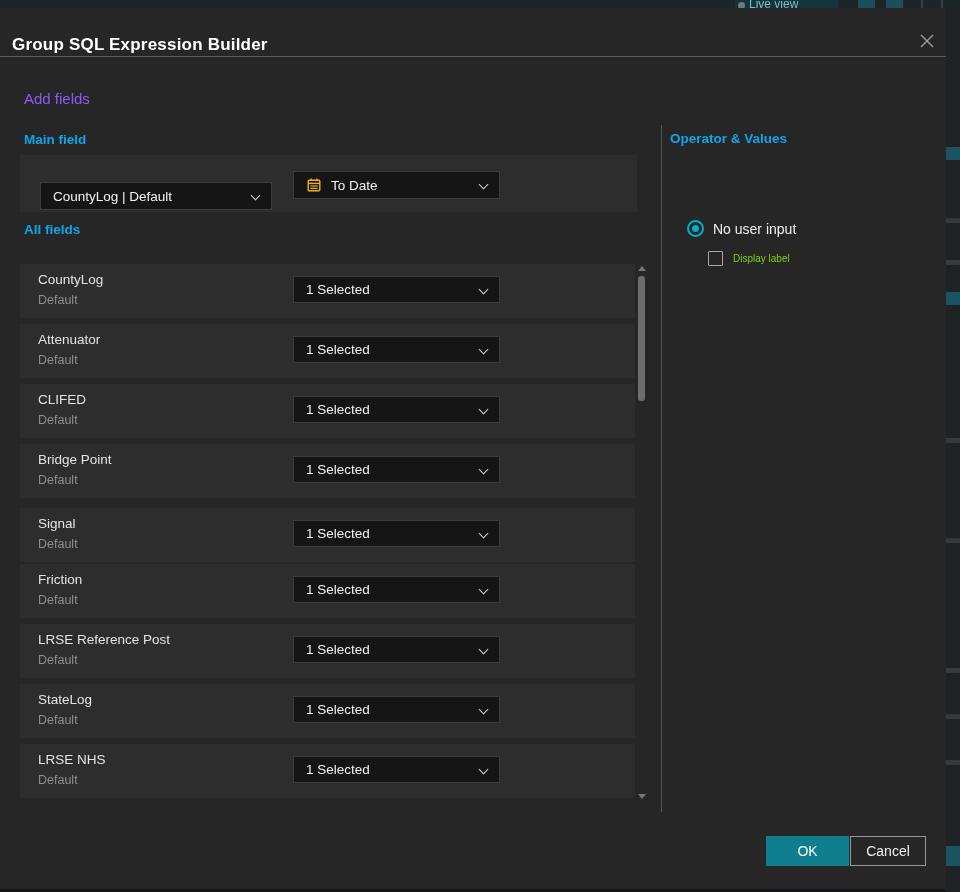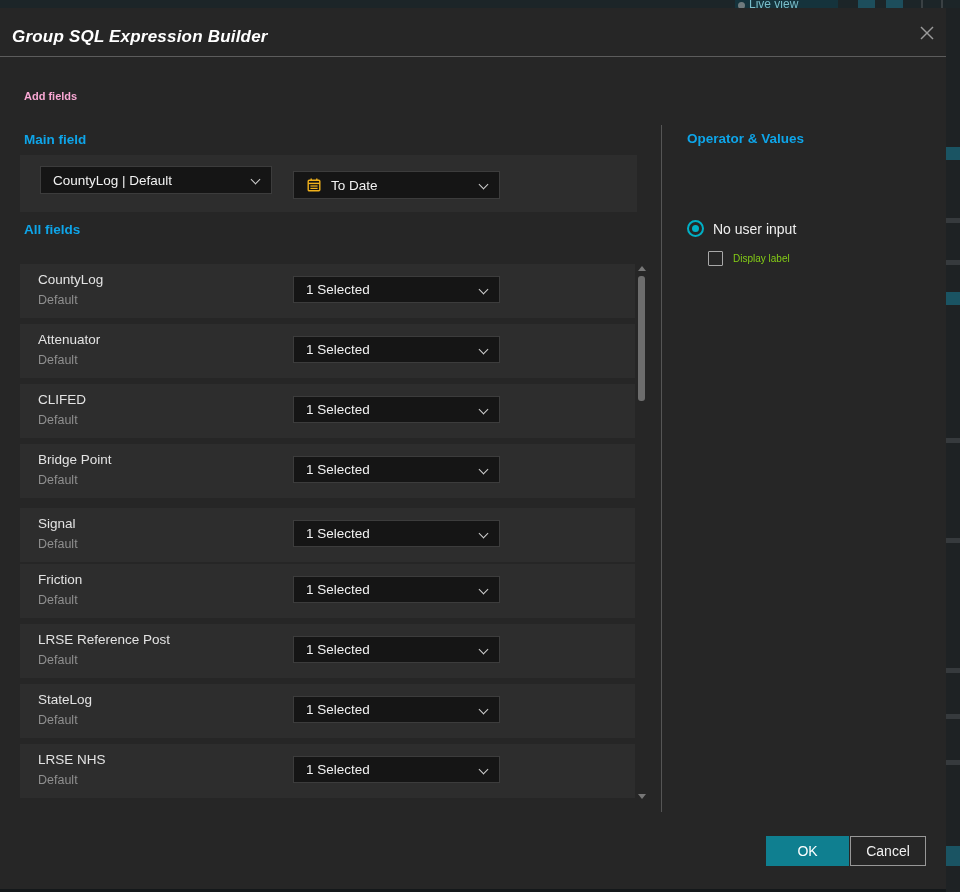--- a/index.html
+++ b/index.html
@@ -32,35 +32,35 @@
   }
   .rs-frag { position: absolute; left: 0; width: 14px; }
   .rs-teal { background: #1a5463; }
   .rs-text { background: #4a4f52; opacity: .55; }
 
   
   .modal {
     position: absolute; left: 0; top: 8px; width: 946px; height: 881px;
     background: #262626; color: #e8e8e8;
   }
-  .titlebar { position: absolute; left: 0; top: 0; width: 100%; height: 48px; font-style: italic; }
+  .titlebar { position: absolute; left: 0; top: 8px; width: 100%; height: 48px; }
   .modal-title {
     position: absolute; left: 12px; top: 19px; font-size: 17px; font-weight: bold;
     color: #ffffff; letter-spacing: .2px;
   }
   .close-btn {
     position: absolute; right: 8px; top: 14px; width: 22px; height: 22px;
     cursor: pointer; display: flex; align-items: center; justify-content: center;
   }
   .title-divider {
     position: absolute; left: 0; top: 48px; width: 100%; height: 1px; background: #5c5c5c;
   }
 
   .section-heading {
-    position: absolute; font-size: 11px; font-weight: bold; color: #f9a8d4;
+    position: absolute; font-size: 15px; font-weight: normal; color: #8b5cf6;
   }
   .sub-label {
     position: absolute; font-size: 13.5px; font-weight: bold; color: #0ea5e9;
   }
 
   
   .select {
     position: absolute; height: 28px; background: #151515;
     border: 1px solid #3c3c3c; display: flex; align-items: center;
     padding: 0 28px 0 12px; cursor: pointer; color: #f2f2f2; font-size: 13.5px;
@@ -167,21 +167,21 @@
       </svg>
     </div>
   </div>
   <div class="title-divider"></div>
 
   <div class="section-heading" style="left:24px; top:82px">Add fields</div>
 
   <div class="sub-label" style="left:24px; top:124px">Main field</div>
   <div class="main-field-box"></div>
 
-  <div class="select" style="left:40px; top:158px; width:232px">
+  <div class="select" style="left:40px; top:174px; width:232px">
     <span>CountyLog | Default</span>
     <span class="chevron"></span>
   </div>
 
   <div class="select" style="left:293px; top:163px; width:207px">
     <span class="cal">
       <svg width="16" height="16" viewBox="0 0 16 16" fill="none">
         <rect x="2.2" y="3.2" width="11.6" height="10.6" rx="1" stroke="#f0b11c" stroke-width="1.4"></rect>
         <line x1="2.2" y1="6.4" x2="13.8" y2="6.4" stroke="#f0b11c" stroke-width="1.4"></line>
         <line x1="5.2" y1="1.4" x2="5.2" y2="3.6" stroke="#f0b11c" stroke-width="1.4"></line>
@@ -278,21 +278,21 @@
   </div>
 
   <div class="scrollbar">
     <div class="sb-arrow-up"></div>
     <div class="sb-thumb"></div>
     <div class="sb-arrow-down"></div>
   </div>
 
   <div class="col-divider"></div>
 
-  <div class="sub-label" style="left:687px; top:123px">Operator &amp; Values</div>
+  <div class="sub-label" style="left:670px; top:123px">Operator &amp; Values</div>
 
 
   <div class="radio-row">
     <span class="radio-outer">
       <span class="radio-inner"></span>
     </span>
     <span class="radio-label">No user input</span>
   </div>
 
   <div class="checkbox-row">

